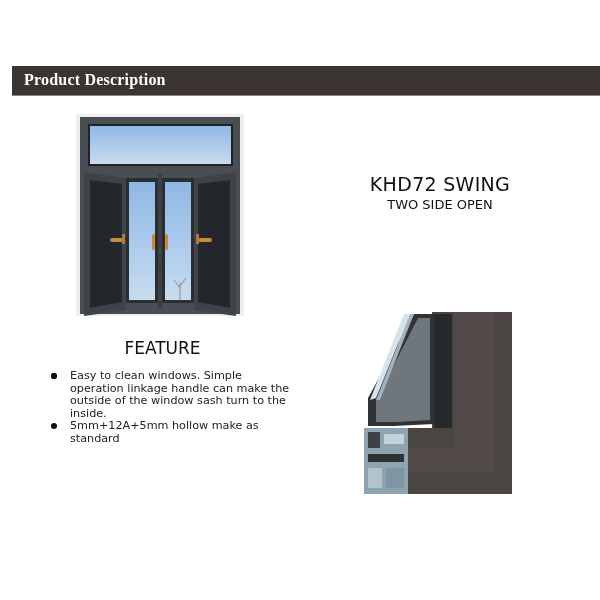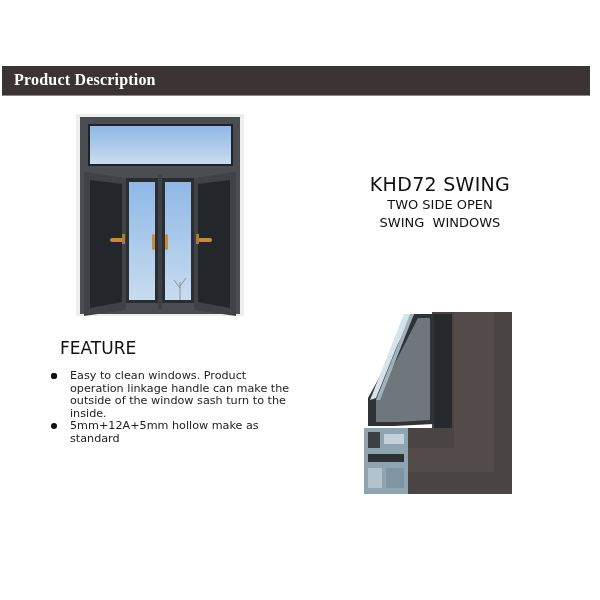--- a/index.html
+++ b/index.html
@@ -1,38 +1,38 @@
 <!DOCTYPE html>
 <html><head>
 <meta charset="utf-8">
 <style>
   * { margin:0; padding:0; box-sizing:border-box; }
   html, body { width:600px; height:600px; background:#ffffff; overflow:hidden; }
   body { position:relative; font-family:"DejaVu Sans", sans-serif; color:#111; }
 
   .header-bar {
-    position:absolute; left:2px; top:66px; width:588px; height:30px;
+    position:absolute; left:12px; top:66px; width:588px; height:30px;
     background:#3b3432; border-bottom:1px solid #8a8a88;
   }
   .header-title {
     position:absolute; left:12px; top:5px;
     font-family:"Liberation Serif", serif; font-weight:bold;
     font-size:16px; color:#ffffff; letter-spacing:0.2px;
   }
 
   
   .window-img { position:absolute; left:76px; top:114px; width:168px; height:202px; }
   .profile-img { position:absolute; left:354px; top:308px; width:162px; height:196px; }
 
   .series-block { position:absolute; left:340px; top:172px; width:200px; text-align:center; }
   .series-title { font-size:19px; letter-spacing:0.3px; color:#111; line-height:24px; }
   .series-sub { font-size:13px; color:#111; line-height:18px; }
 
   .feature-heading {
-    position:absolute; left:60px; top:338px; width:205px; text-align:left;
+    position:absolute; left:60px; top:338px; width:205px; text-align:center;
     font-size:17px; font-weight:normal; color:#111;
   }
   .feature-list { position:absolute; left:50px; top:370px; width:240px; list-style:none; }
   .feature-item { position:relative; padding-left:20px; font-size:11.2px; line-height:12.6px; color:#222; }
   .bullet { position:absolute; left:1px; top:3px; width:6px; height:6px; border-radius:50%; background:#111; }
 </style>
 </head>
 <body>
 
 <div class="header-bar">
@@ -72,32 +72,31 @@
     <rect x="76" y="120" width="3" height="16" rx="1.5" fill="#c98a3a"></rect>
     <rect x="89" y="120" width="3" height="16" rx="1.5" fill="#c98a3a"></rect>
 
     <path d="M104 186 L104 168 M104 174 L98 166 M104 172 L110 164" stroke="#8f8f8f" stroke-width="1" fill="none"></path>
   </svg>
 </div>
 
 <div class="series-block">
   <div class="series-title">KHD72 SWING</div>
   <div class="series-sub">TWO SIDE OPEN</div>
-  <div class="series-sub" style="white-space:pre;">SWING  WINDOWS</div>
 </div>
 
 <div class="feature-heading">FEATURE</div>
 
 <ul class="feature-list">
   <li class="feature-item">
     <span class="bullet"></span>
   </li>
   <li class="feature-item">
     <span class="bullet"></span>
-    <span>Easy to clean windows. Product operation linkage handle can make the outside of the window sash turn to the inside.</span>
+    <span>Easy to clean windows. Simple operation linkage handle can make the outside of the window sash turn to the inside.</span>
   </li>
   <li class="feature-item">
     <span class="bullet"></span>
     <span>5mm+12A+5mm hollow make as standard</span>
   </li>
 </ul>
 
 <div class="profile-img">
   <svg width="162" height="196" viewBox="0 0 162 196">
     <rect x="0" y="0" width="162" height="196" fill="#ffffff"></rect>

